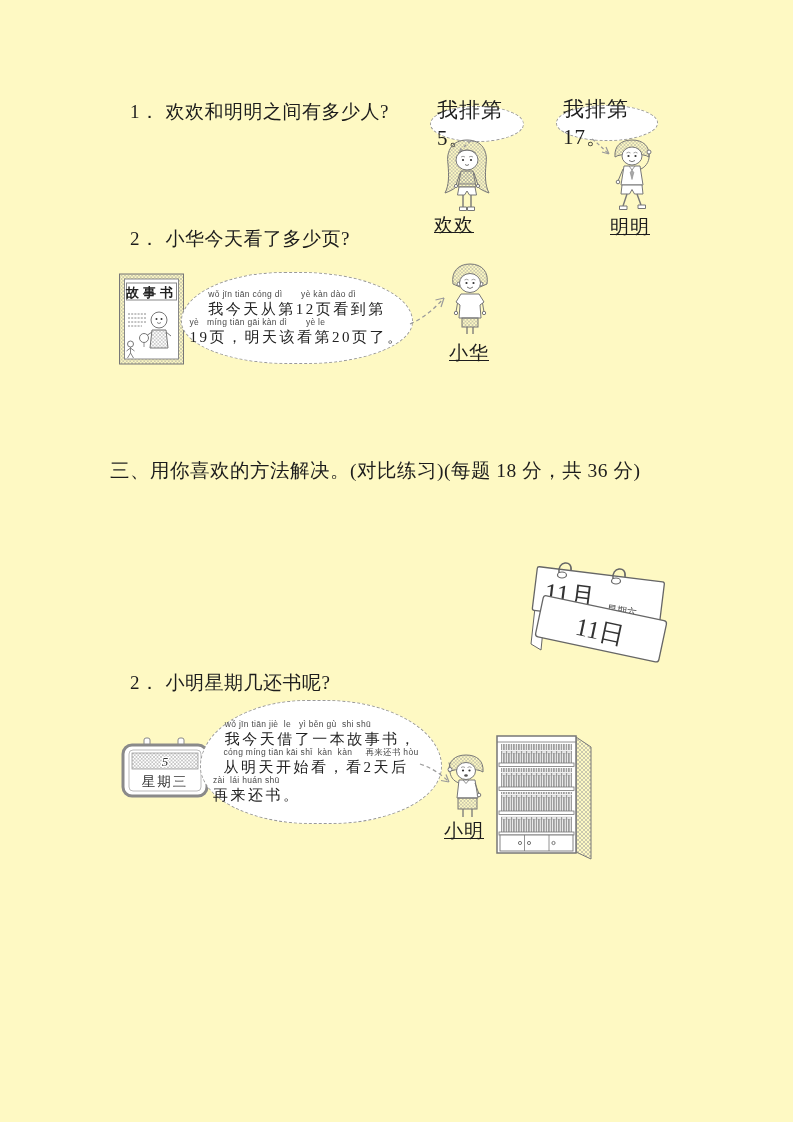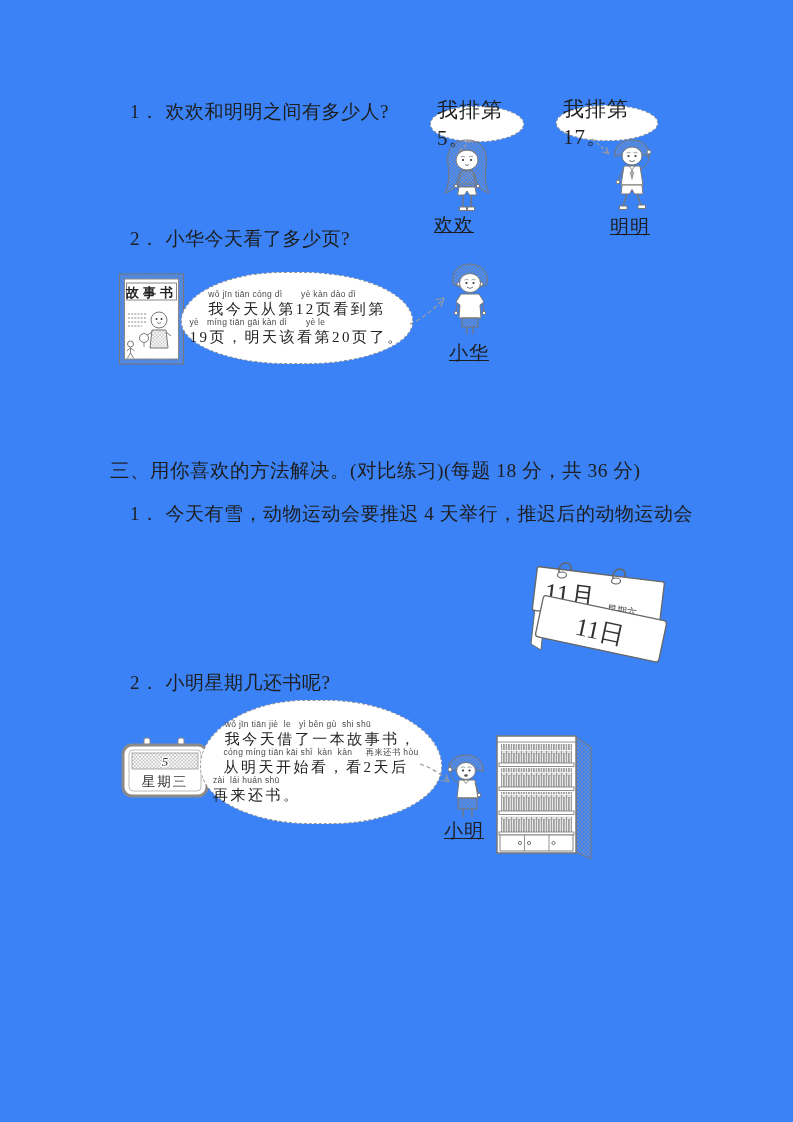--- a/index.html
+++ b/index.html
@@ -1,17 +1,17 @@
 <!DOCTYPE html>
 <html><head>
 <meta charset="utf-8">
 <style>
   html,body { margin:0; padding:0; background:#ffffff; }
   .page {
-    position:relative; width:793px; height:1122px; background:#3b82f6;
+    position:relative; width:793px; height:1122px; background:#fef9c3;
     font-family:"Liberation Serif", serif; color:#1d1d1d; overflow:hidden;
   }
   .qline { position:absolute; font-size:19px; letter-spacing:0.5px; white-space:nowrap; }
   .qnum { margin-right:6px; }
   .heading { font-size:19.5px; }
   .figure-label { position:absolute; font-size:19px; letter-spacing:1px;text-decoration:underline; }
   .cloud {
     position:absolute; border:1.6px dashed #9a9a9a; background:#fff;
     display:flex; flex-direction:column; align-items:center; justify-content:center;
     box-sizing:border-box;
@@ -161,23 +161,20 @@
     <path d="M16.5 41 L15 50 M41.5 41 L43 50" stroke="#777" fill="none"></path>
     <circle cx="15" cy="51" r="1.7" fill="#fff" stroke="#777"></circle>
       <circle cx="43" cy="51" r="1.7" fill="#fff" stroke="#777"></circle>
     <rect x="21" y="56" width="16" height="9" fill="url(#ph3)" stroke="#777"></rect>
     <path d="M26 65 v7 M32 65 v7" stroke="#777" stroke-width="1.3"></path>
   </svg>
   <div class="figure-label" style="left:449px; top:340px;">小华</div>
 
   <div class="qline heading" style="left:110px; top:457px;">三、用你喜欢的方法解决。(对比练习)(每题 18 分，共 36 分)</div>
 
-  <div class="qline" style="left:130px; top:501px;">
-    <span class="qnum">1．</span><span>今天有雪，动物运动会要推迟 4 天举行，推迟后的动物运动会</span>
-  </div>
 
   <svg class="abs" style="left:522px; top:544px;" width="158" height="120" viewBox="0 0 158 120">
     <path d="M16 36 L9 100 L19 106 L25 46 Z" fill="#fff" stroke="#666"></path>
     <g transform="rotate(7 75 55)">
       <rect x="12" y="30" width="128" height="44" rx="2" fill="#fff" stroke="#666" stroke-width="1.3"></rect>
       <text x="22" y="63" font-size="26" fill="#333" font-family="Liberation Serif, serif">11月</text>
       <text x="86" y="67" font-size="10" fill="#444">星期六</text>
     </g>
     <g transform="rotate(12 80 85)">
       <rect x="16" y="64" width="126" height="42" rx="3" fill="#fff" stroke="#666" stroke-width="1.3"></rect>

